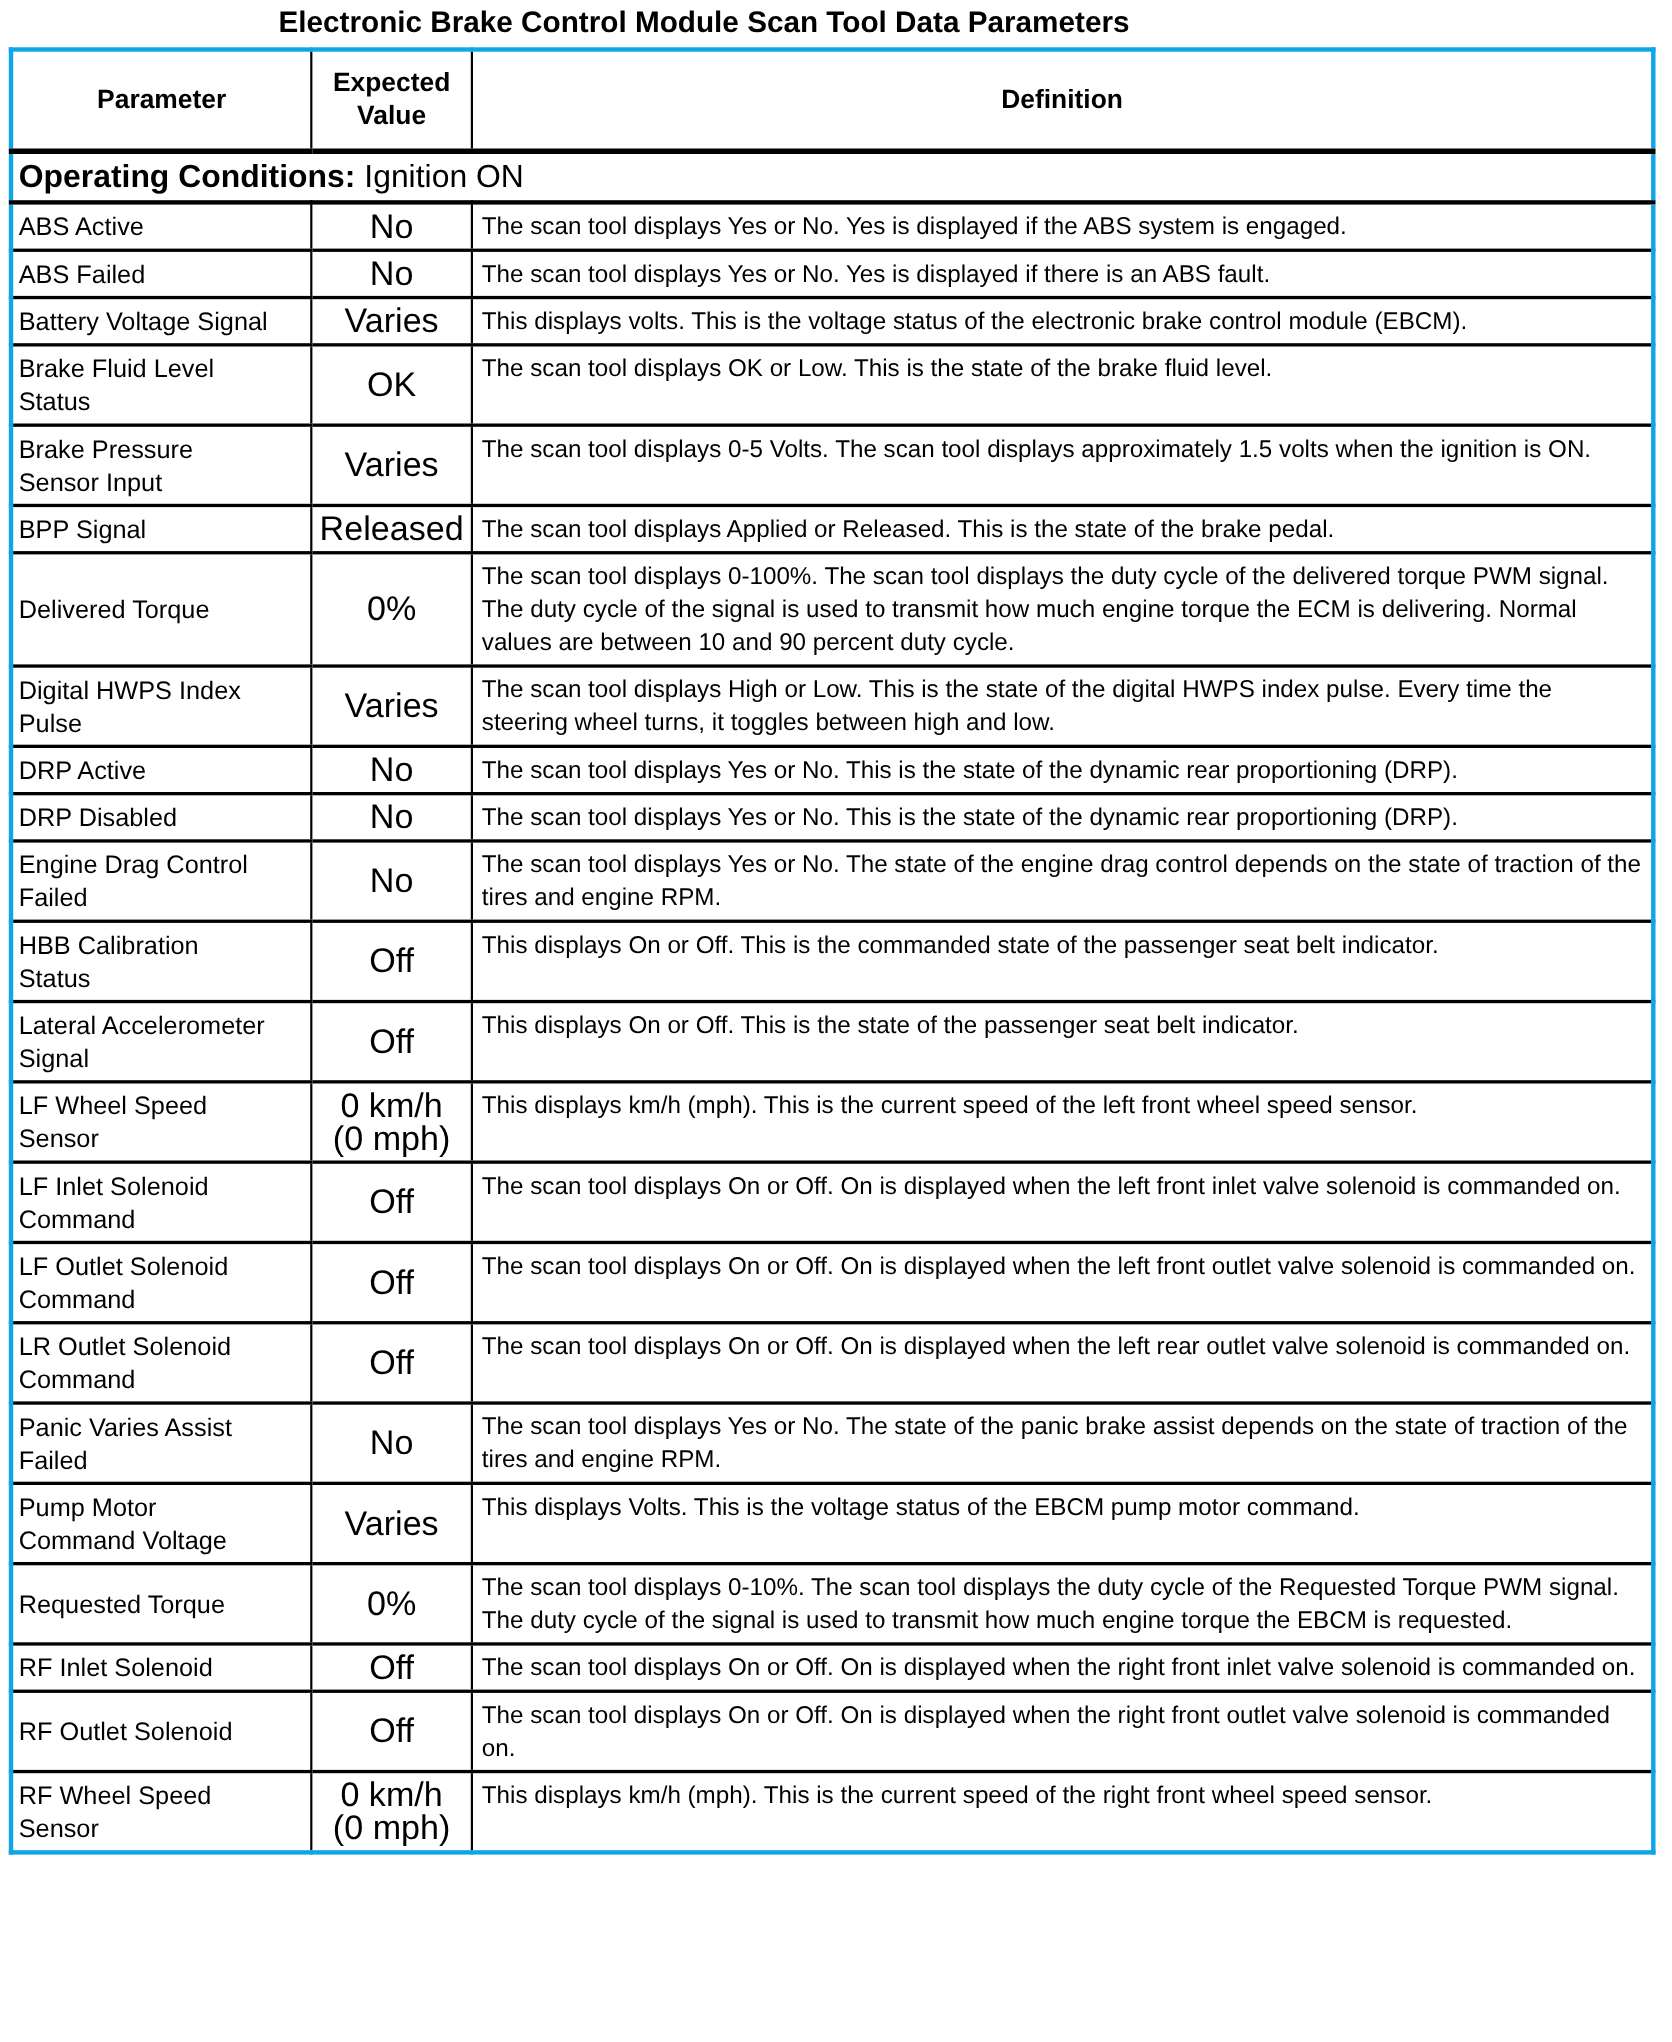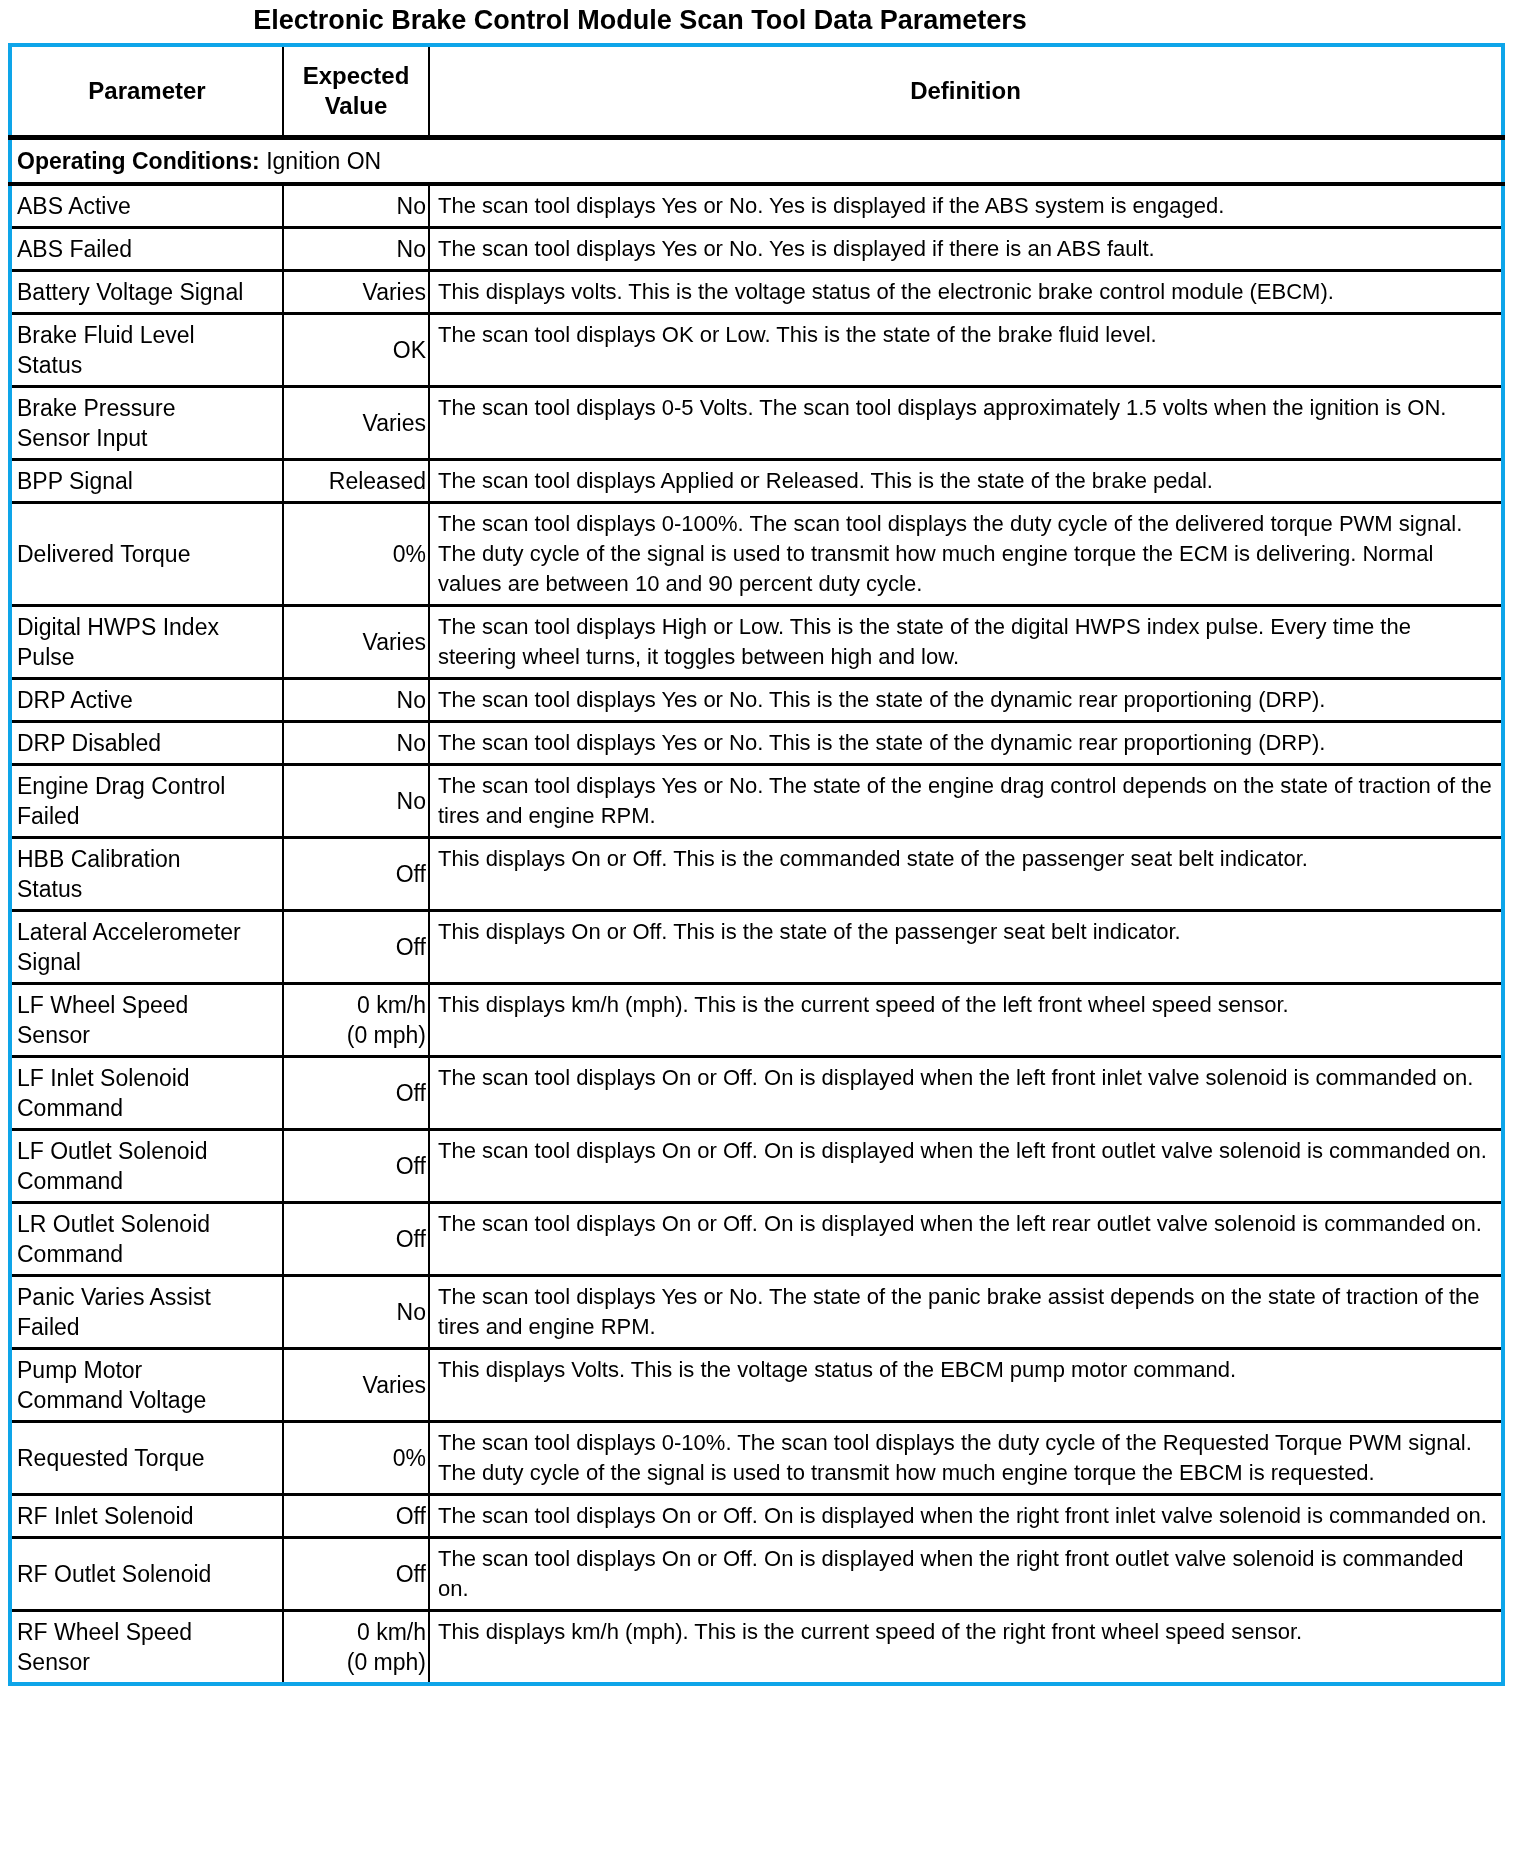--- a/index.html
+++ b/index.html
@@ -40,37 +40,37 @@
   }
   th {
     font-size: 24px;
     font-weight: bold;
     text-align: center;
     vertical-align: middle;
     padding: 14px 4px;
     border-bottom-width: 5px;
   }
   td.opcond {
-    font-size: 23px;
+    font-size: 29px;
     padding: 6px 5px;
     vertical-align: middle;
     border-bottom-width: 4px;
   }
   td.opcond .opcond-label { font-weight: bold; }
   td.param {
     font-size: 23px;
     text-align: left;
     vertical-align: middle;
     padding: 5px 2px 5px 5px;
     white-space: pre-line;
     margin-left: 17px;
   }
   td.value {
-    font-size: 23px;
-    text-align: right;
+    font-size: 31px;
+    text-align: center;
     vertical-align: middle;
     padding: 5px 2px;
     white-space: pre-line;
   }
   td.def {
     font-size: 22px;
     text-align: left;
     vertical-align: top;
     padding: 5px 6px 5px 8px;
   }

